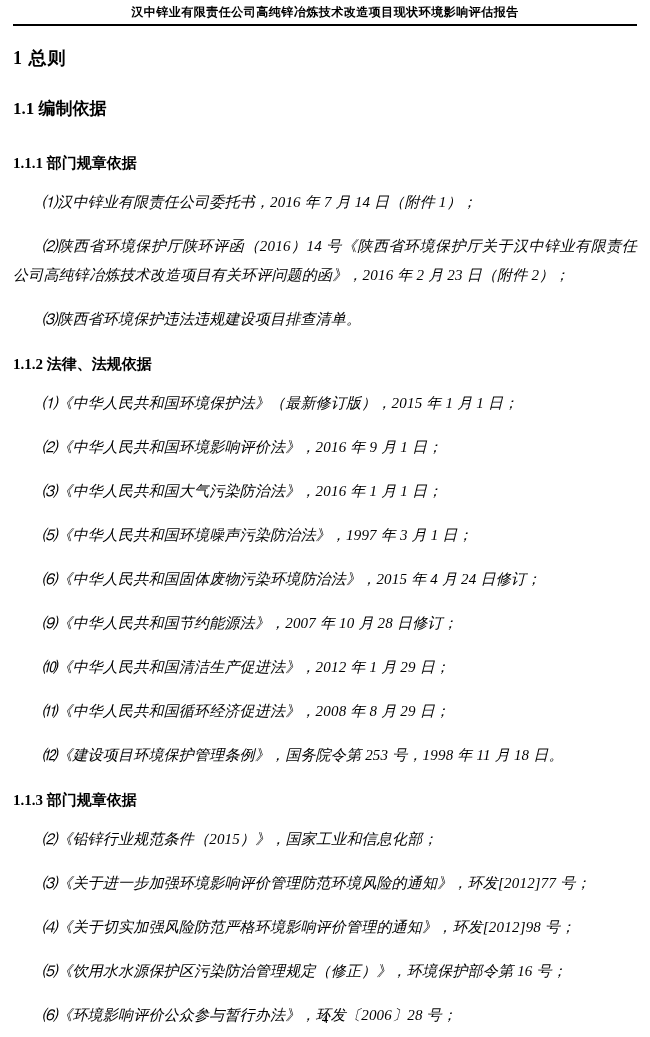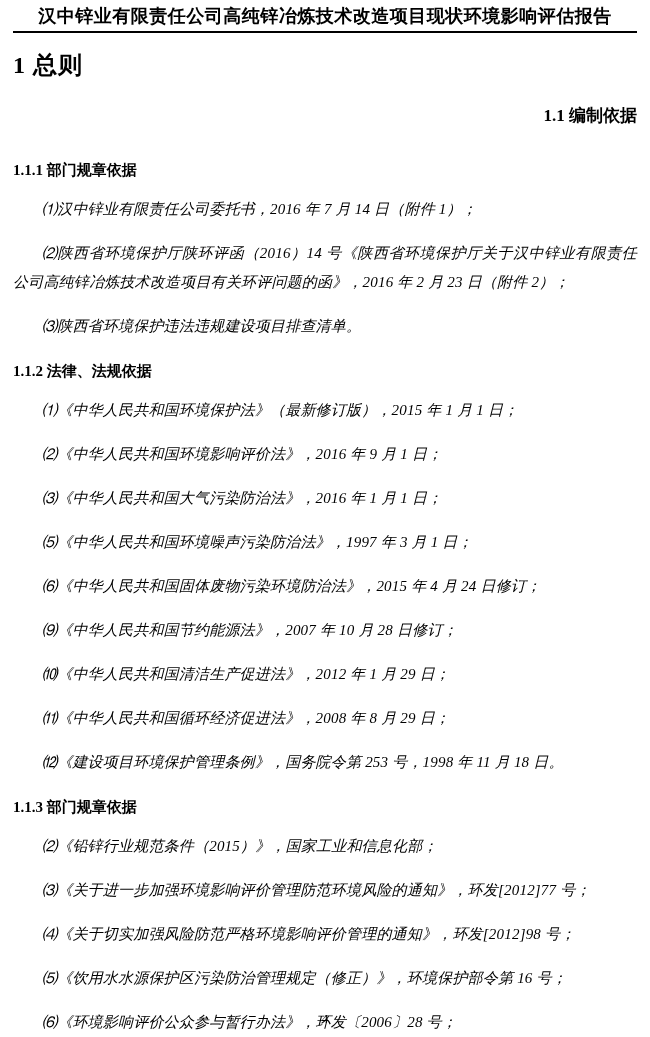--- a/index.html
+++ b/index.html
@@ -15,39 +15,38 @@
     background: #ffffff;
     color: #000000;
     font-family: "Liberation Serif", "DejaVu Serif", serif;
     box-sizing: border-box;
     padding: 0 13px;
     overflow: hidden;
   }
   .running-header {
     padding-top: 4px;
     text-align: center;
-    font-size: 18px;
+    font-size: 12px;
     font-weight: bold;
     letter-spacing: 0.5px;
     border-bottom: 2px solid #000000;
     padding-bottom: 3px;
   }
   h1.chapter {
-    font-size: 24px;
+    font-size: 18px;
     font-weight: bold;
     margin: 19px 0 0 0;
     line-height: 26px;
     letter-spacing: 1px;
   }
   h2.section {
     font-size: 17px;
     font-weight: bold;
     margin: 28px 0 34px 0;
     line-height: 20px;
-    text-align: right;
   }
   h3.subsection {
     font-size: 15px;
     font-weight: bold;
     margin: 20px 0 15px 0;
     line-height: 20px;
   }
   p.para {
     font-size: 15px;
     line-height: 29px;

